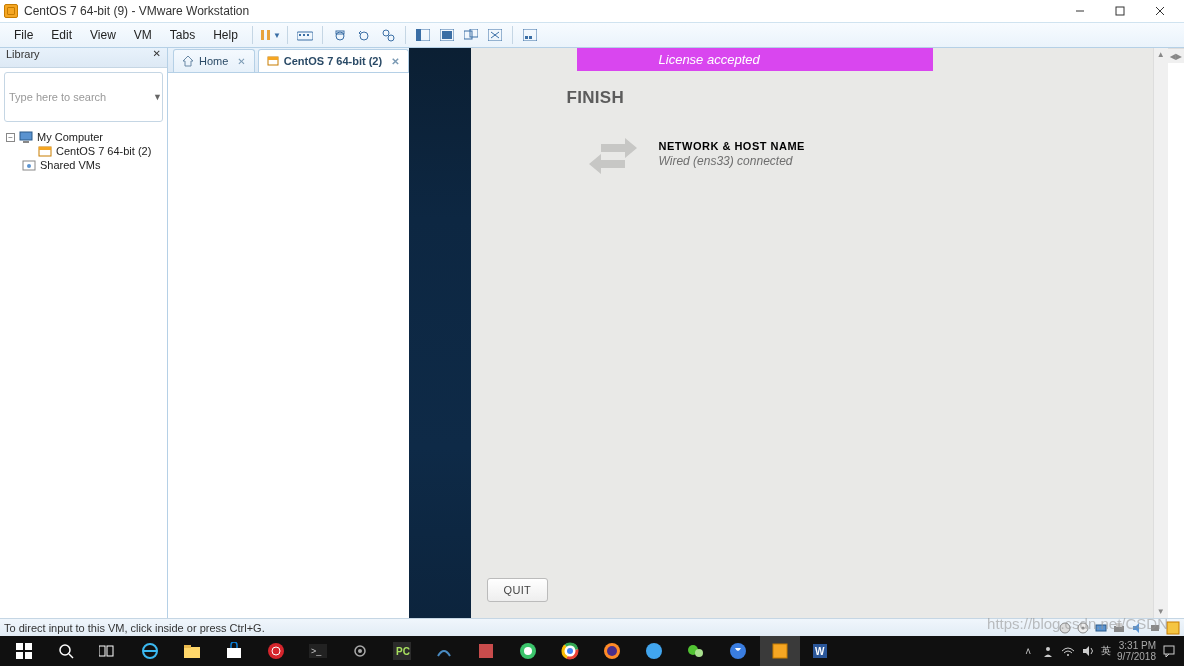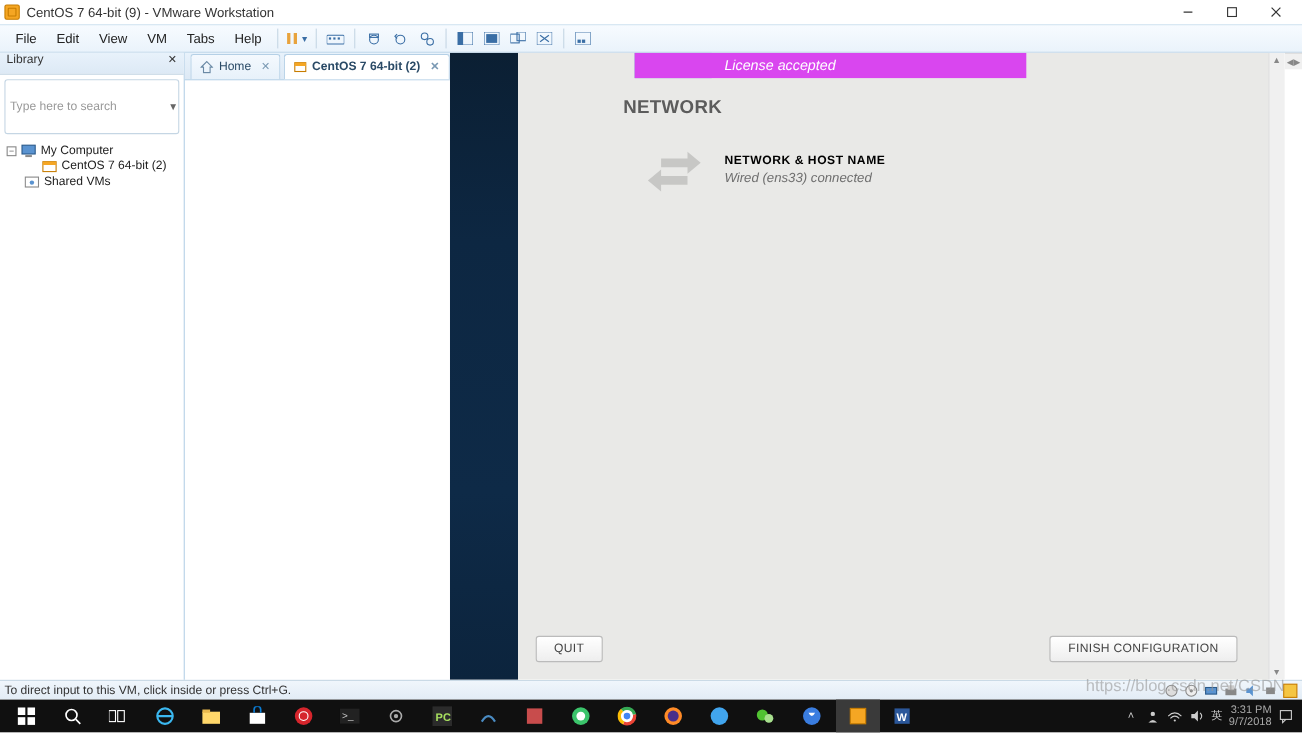--- a/index.html
+++ b/index.html
@@ -262,36 +262,35 @@
           <svg width="40" height="20">
               <text x="2" y="16" font-size="16" font-weight="bold" fill="#cde3f5">L</text>
               <text x="28" y="16" font-size="16" font-weight="bold" fill="#cde3f5">J</text>
               <line x1="15" y1="4" x2="25" y2="16" stroke="#cde3f5" stroke-width="2"></line>
               <line x1="25" y1="4" x2="15" y2="16" stroke="#cde3f5" stroke-width="2"></line>
             </svg>
         </div>
         <div class="license-banner">
           <span class="lic-text">License accepted</span>
         </div>
-        <div class="section-heading">NETWORK</div>
+        <div class="section-heading">FINISH</div>
         <div class="spoke-row">
           <div class="spoke-icon">
             <svg width="56" height="44">
                 <path d="M16 12 L40 12 L40 6 L52 16 L40 26 L40 20 L16 20 Z" fill="#c7c7c5"></path>
                 <path d="M40 28 L16 28 L16 22 L4 32 L16 42 L16 36 L40 36 Z" fill="#c7c7c5"></path>
               </svg>
           </div>
           <div class="spoke-text">
             <div class="spoke-title">NETWORK &amp; HOST NAME</div>
             <div class="spoke-sub">Wired (ens33) connected</div>
           </div>
         </div>
         <div class="button-row">
           <button class="btn">QUIT</button>
-          <button class="btn">FINISH CONFIGURATION</button>
         </div>
       </div>
       <div class="vm-vscroll"></div>
     </div>
     <div class="vm-hscroll-row">
         <span>◀</span>
         <span>▶</span>
       </div>
   </div>
 </div>

